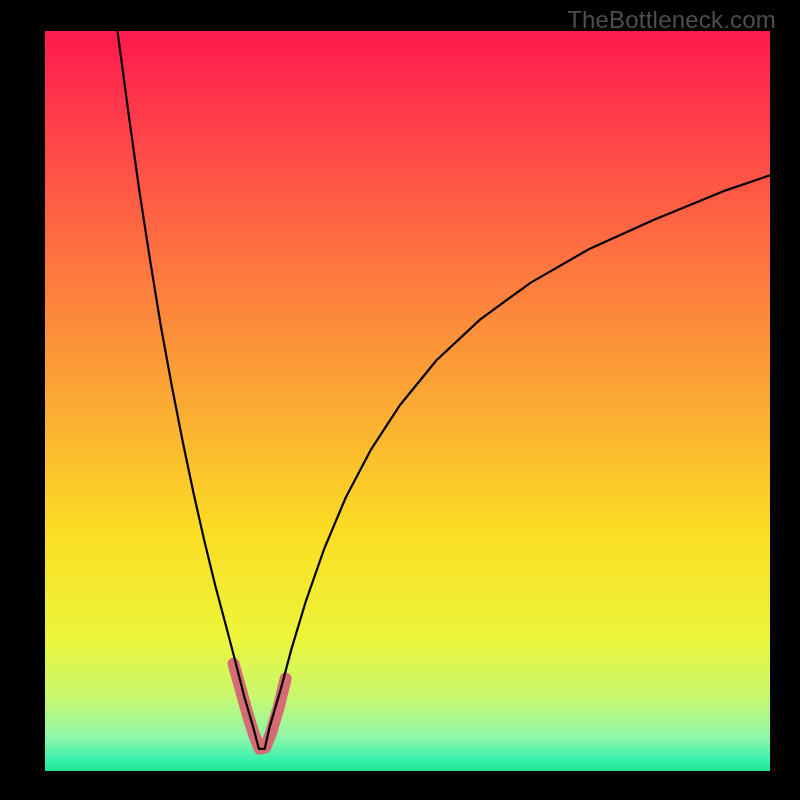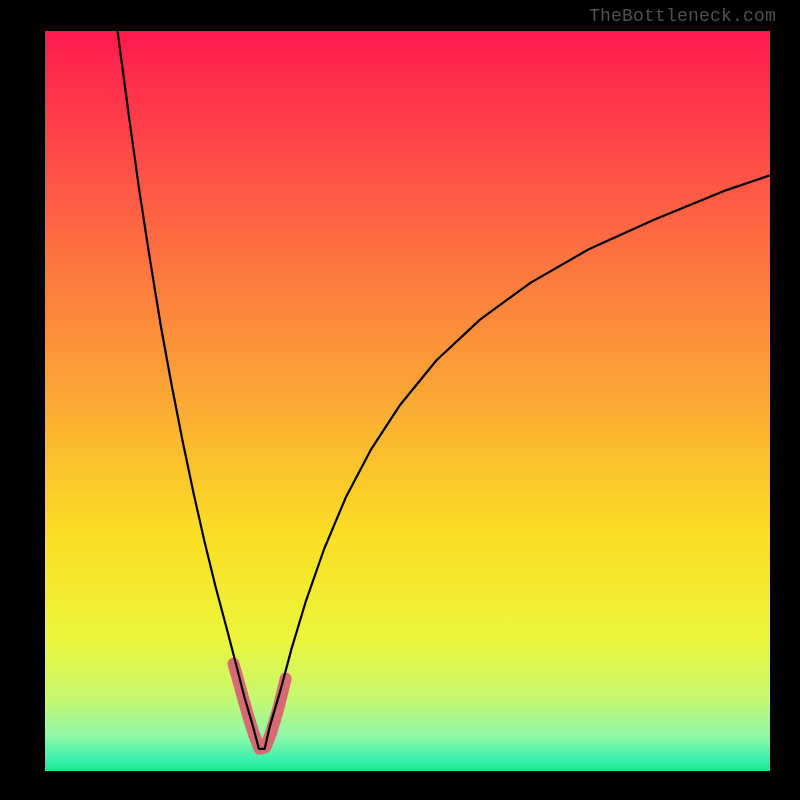--- a/index.html
+++ b/index.html
@@ -27,26 +27,25 @@
   .plot svg {
     display: block;
     width: 100%;
     height: 100%;
   }
   .watermark {
     position: absolute;
     top: 6px;
     right: 24px;
     color: #4f4f4f;
-    font-size: 18px;
+    font-size: 24px;
     letter-spacing: 0.2px;
     font-weight: 500;
     user-select: none;
     pointer-events: none;
-    font-family: Liberation Mono, monospace;
   }
 </style>
 </head>
 <body>
 
 <div class="frame">
 
   <div class="plot">
     <svg viewBox="0 0 725 740" preserveAspectRatio="none">
       <defs>

